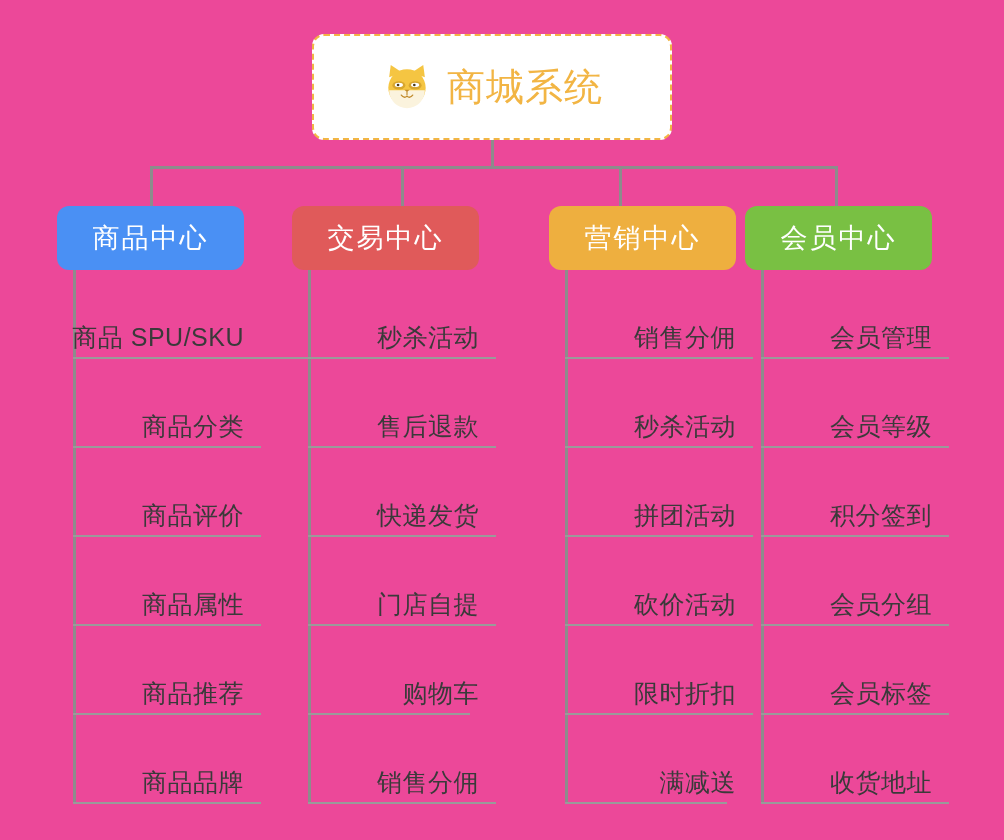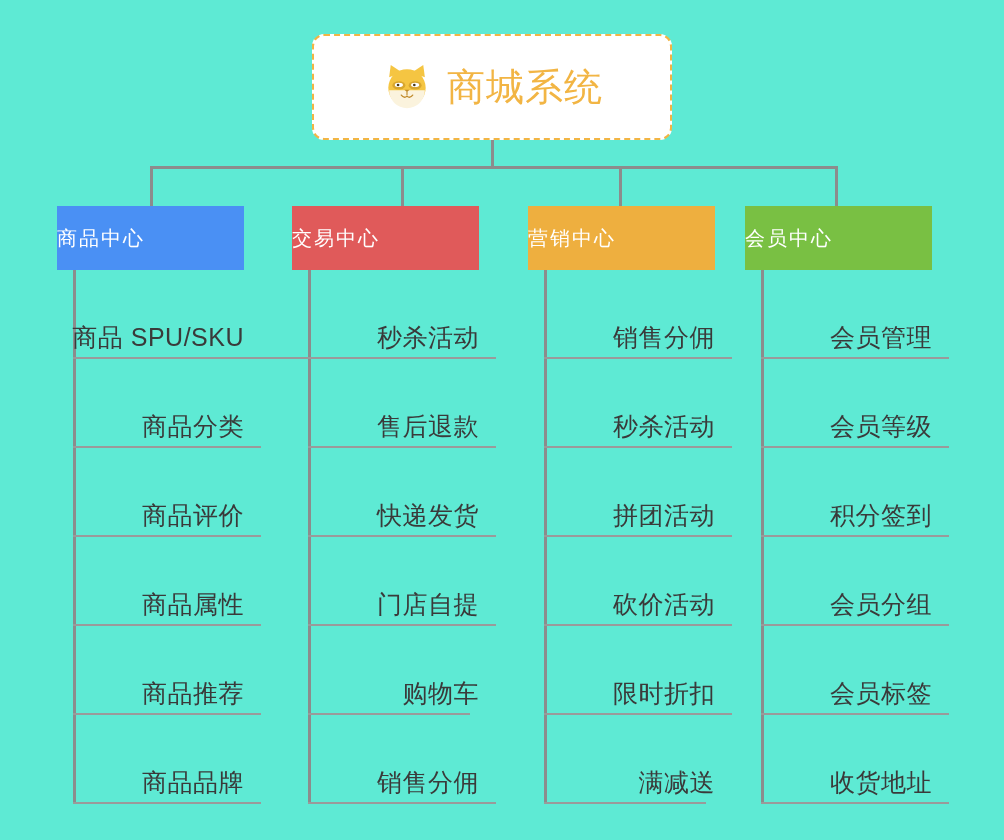--- a/index.html
+++ b/index.html
@@ -9,21 +9,21 @@
     height: 840px;
     background: #f8f8f8;
     font-family: "Liberation Sans", "DejaVu Sans", sans-serif;
     overflow: hidden;
   }
 
   #canvas {
     position: relative;
     width: 1004px;
     height: 840px;
-    background: #5eead4;
+    background: #ec4899;
   }
 
   
   .root-node {
     position: absolute;
     left: 312px;
     top: 34px;
     width: 360px;
     height: 106px;
     background: #ffffff;
@@ -60,26 +60,26 @@
 
   
   .branch {
     position: absolute;
     top: 206px;
   }
 
   .branch-header {
     position: relative;
     height: 64px;
-    border-radius: 0;
+    border-radius: 12px;
     display: flex;
     align-items: center;
-    justify-content: flex-start;
+    justify-content: center;
     color: #ffffff;
-    font-size: 20px;
+    font-size: 27px;
     letter-spacing: 2px;
     white-space: nowrap;
   }
 
   
 
   .leaf-list {
     position: relative;
     margin-top: 0;
     padding-top: 0;
@@ -221,21 +221,21 @@
         <span class="leaf-label">购物车</span>
         <span class="leaf-underline" style="width:162px;"></span>
       </div>
       <div class="leaf-item">
         <span class="leaf-label">销售分佣</span>
         <span class="leaf-underline" style="width:188px;"></span>
       </div>
     </div>
   </div>
 
-  <div class="branch" style="left:528px; width:187px;">
+  <div class="branch" style="left:549px; width:187px;">
     <div class="branch-header" style="background:#eeaf3f; width:187px;">
       <span>营销中心</span>
     </div>
     <div class="leaf-list">
       <div class="leaf-spine"></div>
       <div class="leaf-item">
         <span class="leaf-label">销售分佣</span>
         <span class="leaf-underline" style="width:188px;"></span>
       </div>
       <div class="leaf-item">

